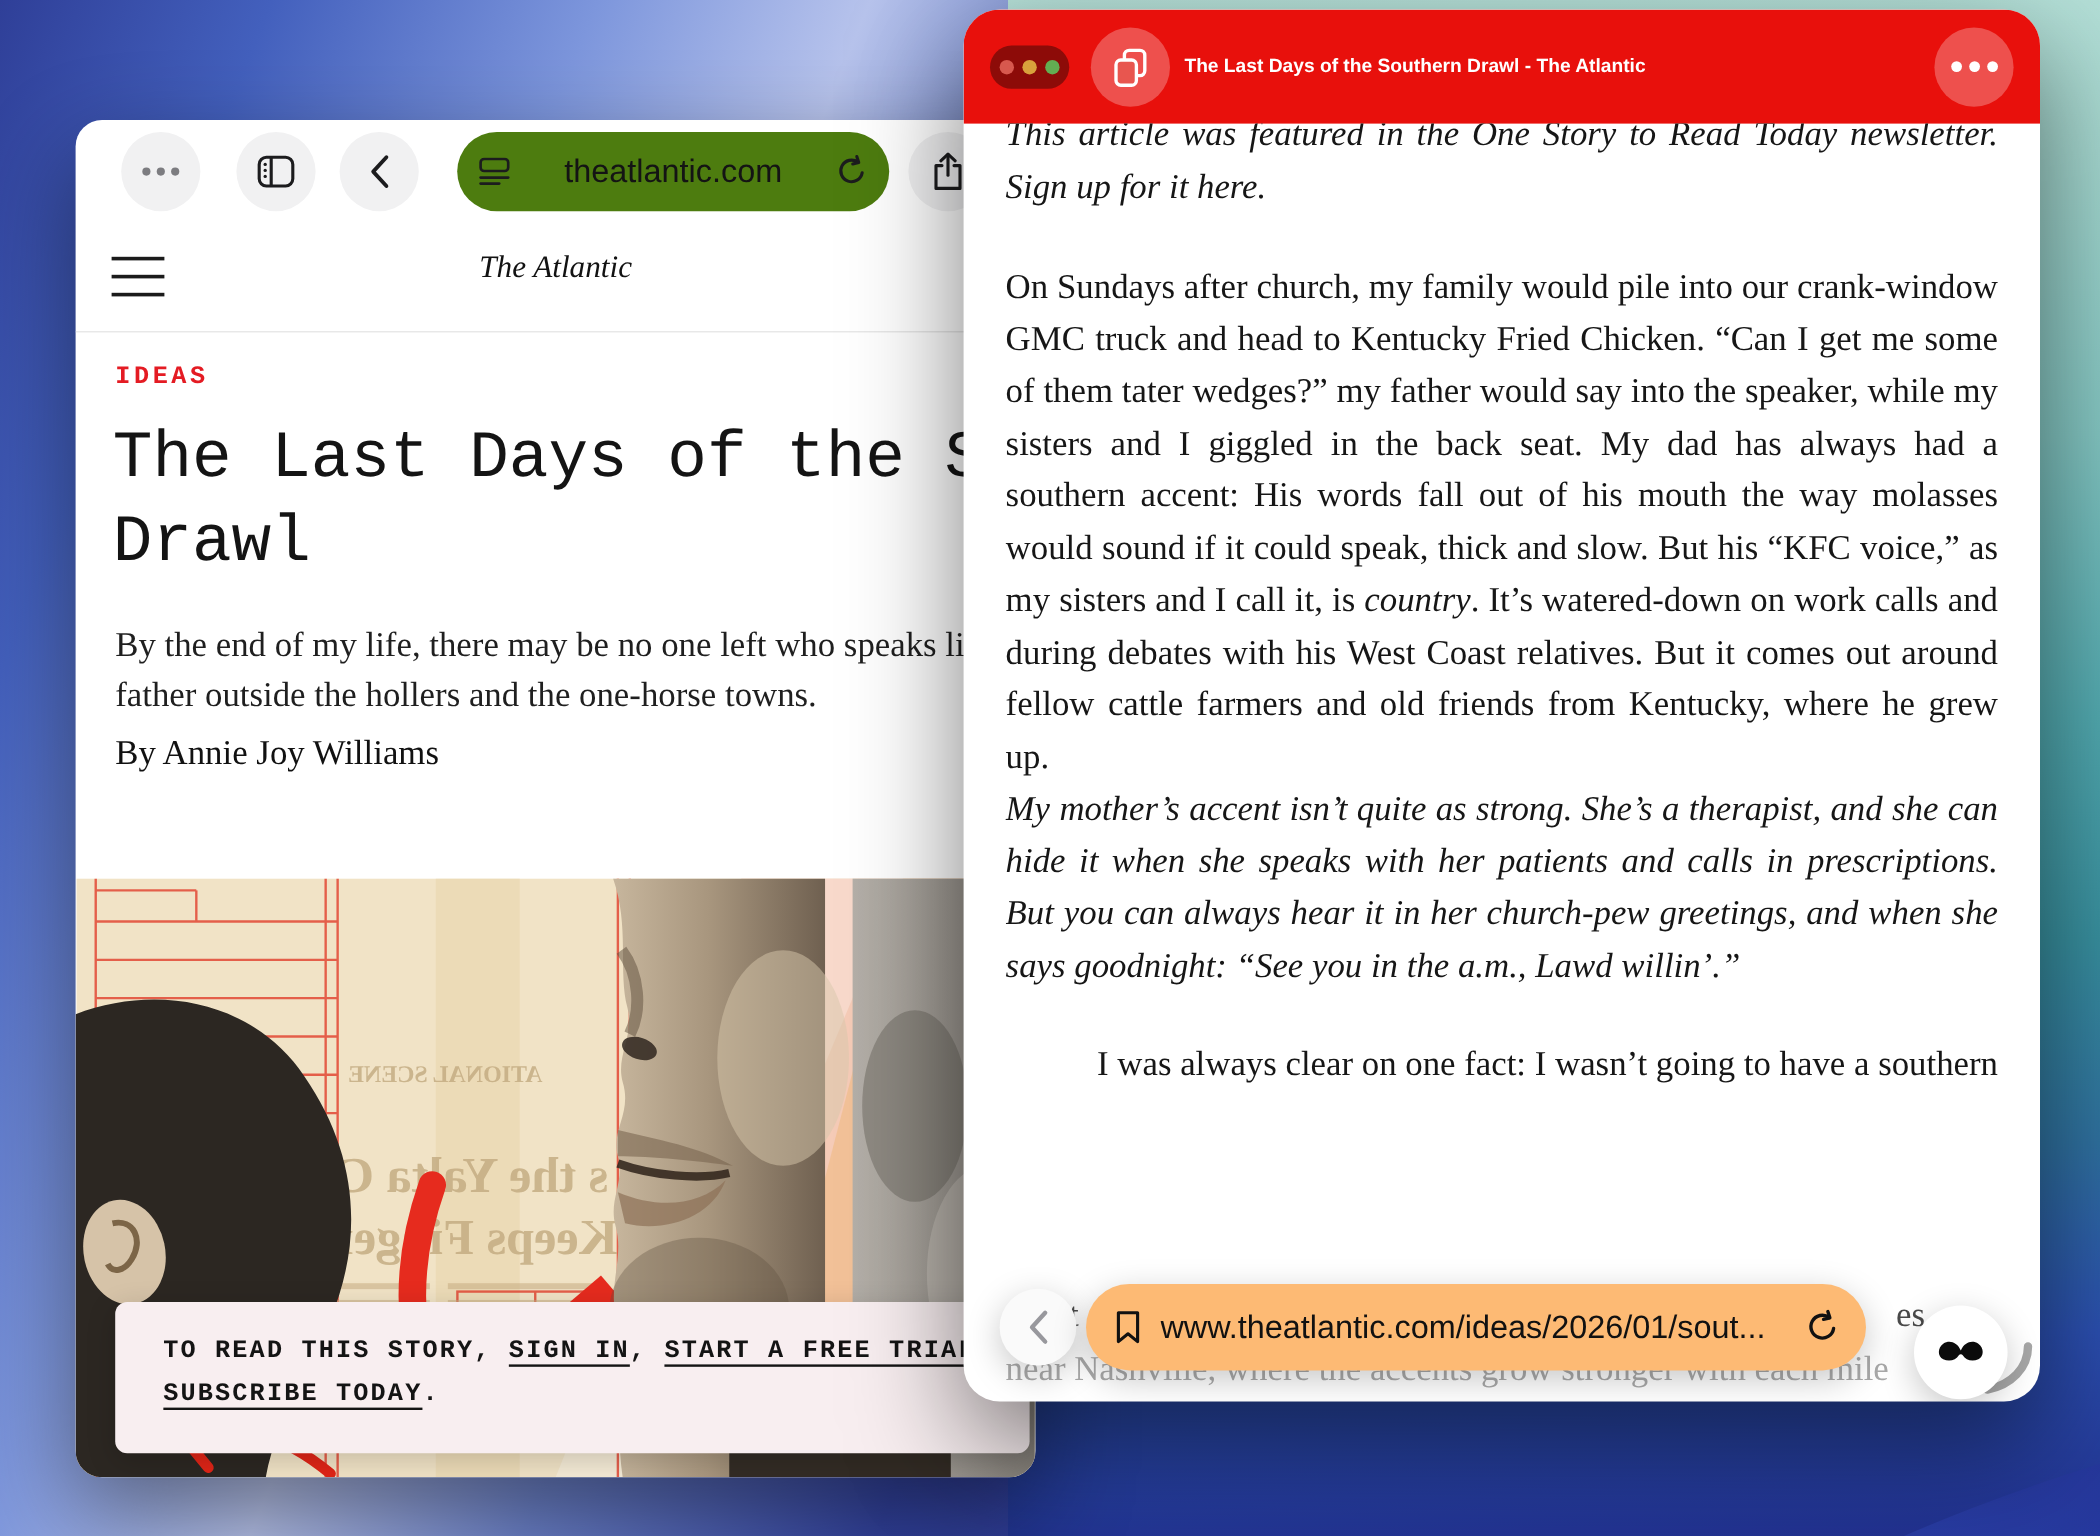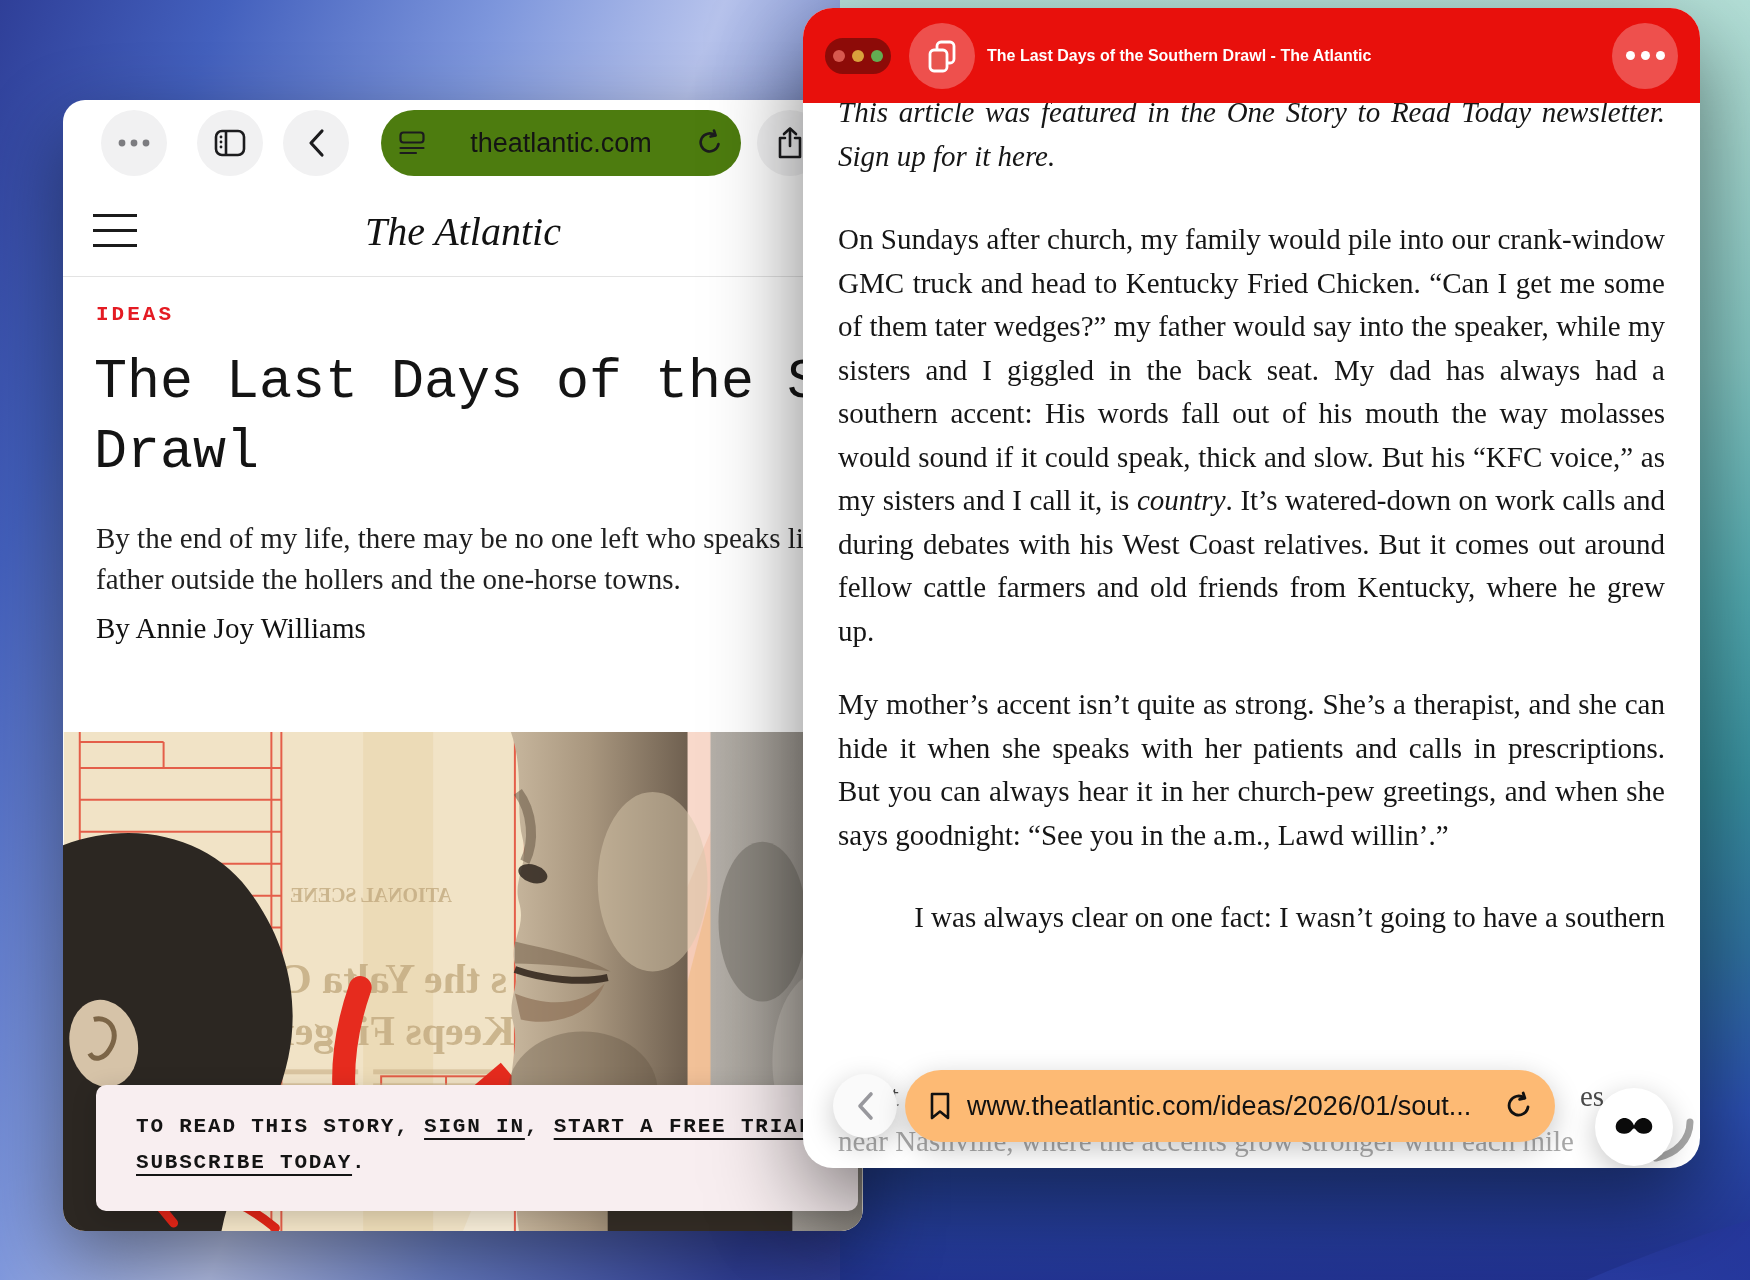--- a/index.html
+++ b/index.html
@@ -29,21 +29,21 @@
   .b-toolbar .circle-btn{top:10px;}
   .btn-more{left:38px;} .btn-sidebar{left:134px;} .btn-back{left:220px;} .btn-share{left:694px;}
   .url-pill{position:absolute;left:318px;top:10px;width:360px;height:66px;border-radius:33px;
     background:#4d7c0f;display:flex;align-items:center;padding:0 18px;box-sizing:border-box;}
   .url-pill .url-text{flex:1;text-align:center;font-size:27px;color:#141414;}
   .icon{display:block;}
 
   .hamburger{position:absolute;left:30px;top:114px;width:44px;cursor:pointer;}
   .hamburger div{height:3px;background:#1b1b1b;margin-bottom:12px;}
   .masthead-logo{position:absolute;left:0;right:0;top:108px;text-align:center;
-    font-family:"Liberation Serif",serif;font-style:italic;font-size:40px;color:#121212;}
+    font-family:"Liberation Serif",serif;font-style:italic;font-size:26px;color:#121212;}
   .m-divider{position:absolute;left:0;right:0;top:176px;height:1px;background:#e3e3e3;}
 
   .kicker{position:absolute;left:33px;top:203px;font-family:"Liberation Mono",monospace;
     font-weight:bold;font-size:21px;letter-spacing:3px;color:#e41b23;}
   .a-title{position:absolute;left:31px;top:248px;width:820px;
     font-family:Liberation Mono, monospace;font-size:55px;line-height:70px;color:#141414;
     white-space:nowrap;}
   .a-title span{display:block;}
   .a-dek{position:absolute;left:33px;top:418px;width:820px;
     font-family:"Liberation Serif",serif;font-size:29px;line-height:41px;color:#1f1f1f;
@@ -77,21 +77,21 @@
     padding:0 12px;white-space:nowrap;overflow:hidden;}
   .r-ellipsis{display:flex;gap:6px;}
   .r-ellipsis i{width:9px;height:9px;border-radius:50%;background:#fff;}
 
   .reader-content{position:absolute;left:35px;right:35px;top:95px;bottom:0;overflow:hidden;
     font-family:"Liberation Serif",serif;font-size:29px;line-height:43.5px;color:#161616;
     text-align:justify;}
   .note{margin:-12px 0 0;font-style:italic;}
   .note a{color:#161616;cursor:pointer;}
   .para{margin:0;}
-  .p1{margin-top:40px;} .p2{margin-top:30px;} .p3{margin-top:39px;text-align:right;}
+  .p1{margin-top:40px;} .p2{font-style:italic;} .p3{margin-top:39px;text-align:right;}
   .frag{position:absolute;font-family:"Liberation Serif",serif;font-size:29px;color:#4a4a4a;z-index:1;}
   .frag-left{left:75px;top:1072px;}
   .frag-right{left:777px;top:1072px;}
   .faded-line{position:absolute;left:35px;top:1117px;font-family:"Liberation Serif",serif;
     font-size:29px;color:#a9a9a9;z-index:1;}
 
   .bottom-bar{position:absolute;left:0;top:1058px;right:0;height:102px;z-index:4;}
   .bb-circle{position:absolute;border-radius:50%;background:#fff;border:none;
     box-shadow:0 8px 28px rgba(0,0,0,.22);display:flex;align-items:center;justify-content:center;padding:0;}
   .bb-back{left:30px;top:8px;width:64px;height:64px;background:#fafafa;}

